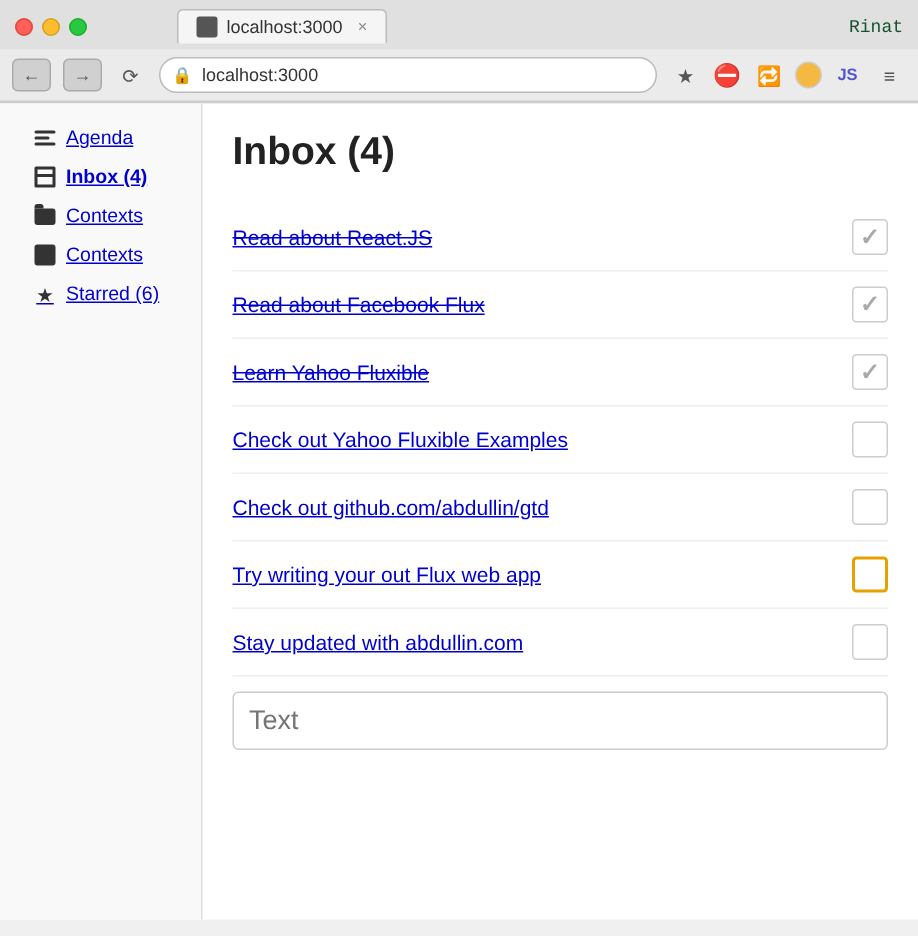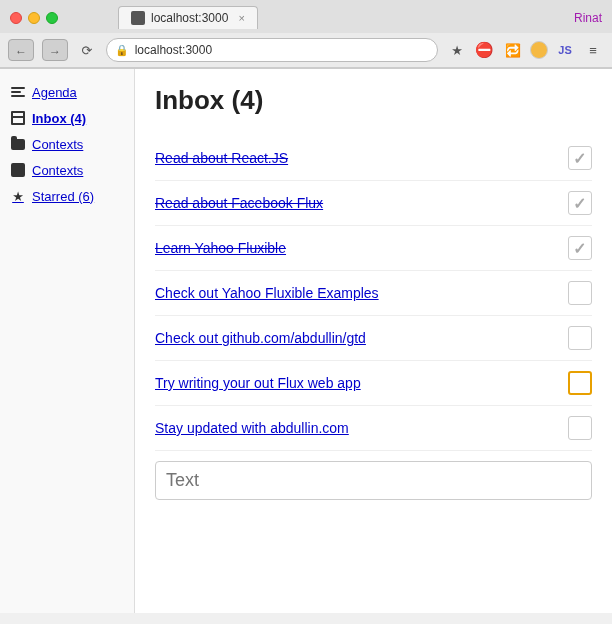--- a/index.html
+++ b/index.html
@@ -71,21 +71,22 @@
 
     .tab-close {
       margin-left: auto;
       font-size: 11px;
       color: #888;
     }
 
     .user-name {
       margin-left: auto;
       font-size: 12px;
-      color: #a21caf;
+      color: #14532d;
+      font-family: Liberation Mono, monospace;
     }
 
     .toolbar {
       background: #ebebeb;
       border-bottom: 1px solid #ccc;
       padding: 5px 8px;
       display: flex;
       align-items: center;
       gap: 8px;
     }
@@ -161,23 +162,22 @@
 
     .sidebar {
       width: 135px;
       border-right: 1px solid #ddd;
       padding: 10px 0;
       background: #f9f9f9;
     }
 
     .sidebar-item {
       display: flex;
-      align-items: center;
       gap: 6px;
-      padding: 5px 10px;
+      padding: 5px 22px;
       font-size: 13px;
       color: #0000cc;
       text-decoration: underline;
       cursor: pointer;
     }
 
     .sidebar-item.active {
       font-weight: bold;
       color: #0000cc;
     }

